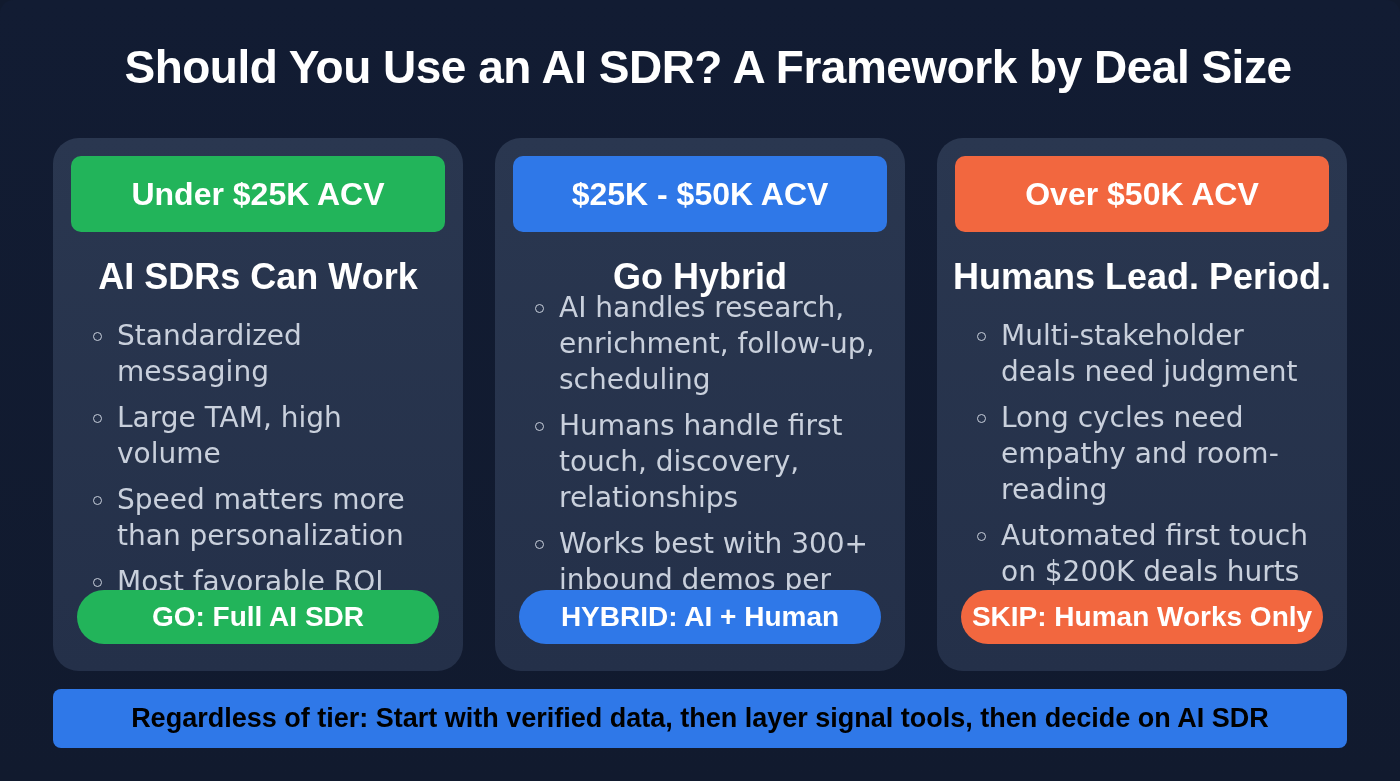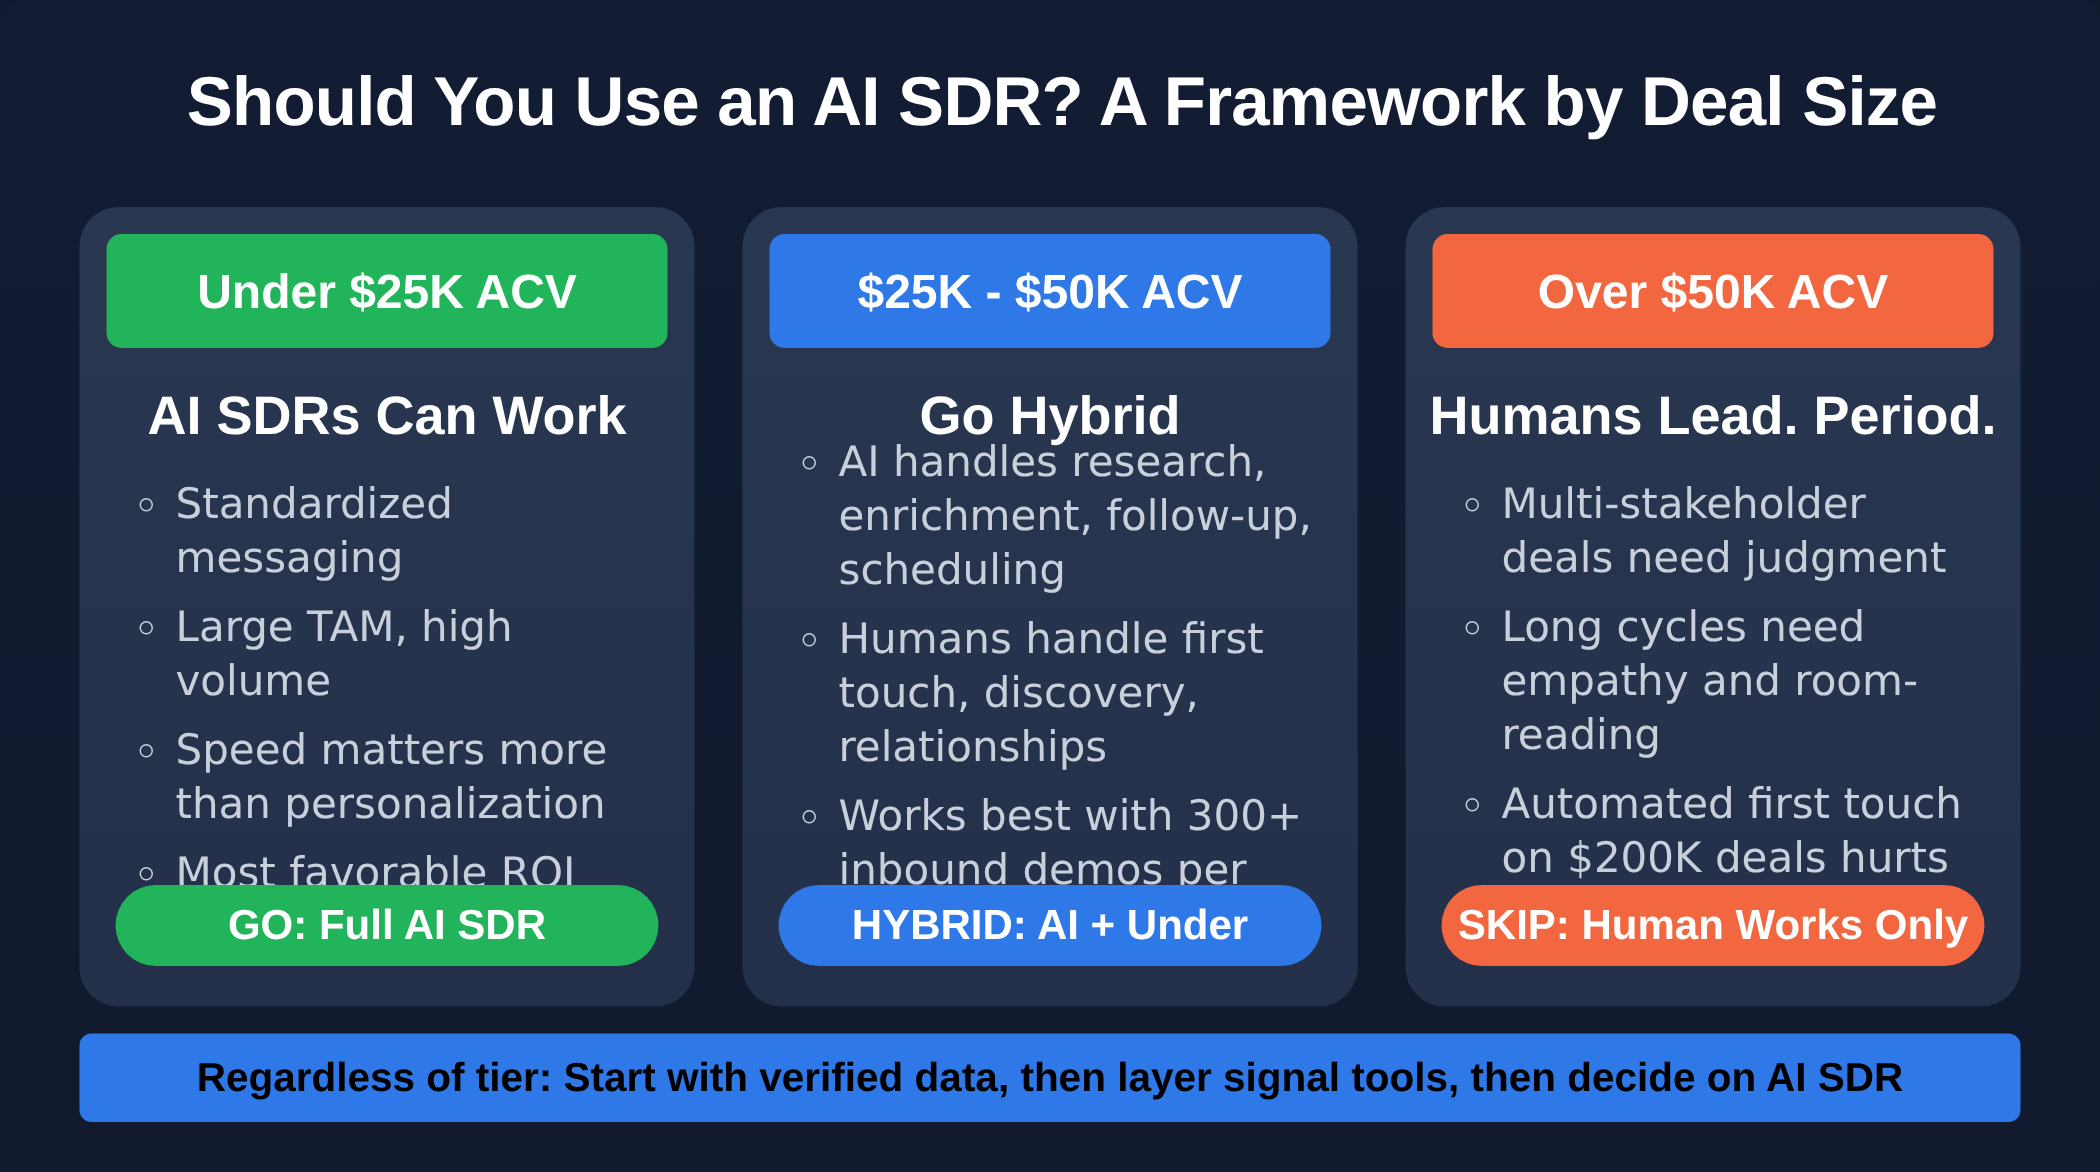--- a/index.html
+++ b/index.html
@@ -80,21 +80,21 @@
   </div>
 
   <div class="card c2">
     <div class="header" style="background:#2f78e8">$25K - $50K ACV</div>
     <div class="subtitle">Go Hybrid</div>
     <ul class="bullets">
       <li><span class="dot"></span><span>AI handles research, enrichment, follow-up, scheduling</span></li>
       <li><span class="dot"></span><span>Humans handle first touch, discovery, relationships</span></li>
       <li><span class="dot"></span><span>Works best with 300+ inbound demos per month</span></li>
     </ul>
-    <div class="verdict" style="background:#2f78e8">HYBRID: AI + Under</div>
+    <div class="verdict" style="background:#2f78e8">HYBRID: AI + Human</div>
   </div>
 
   <div class="card c3">
     <div class="header" style="background:#f2673f">Over $50K ACV</div>
     <div class="subtitle">Humans Lead. Period.</div>
     <ul class="bullets">
       <li><span class="dot"></span><span>Multi-stakeholder deals need judgment</span></li>
       <li><span class="dot"></span><span>Long cycles need empathy and room-reading</span></li>
       <li><span class="dot"></span><span>Automated first touch on $200K deals hurts you</span></li>
     </ul>

